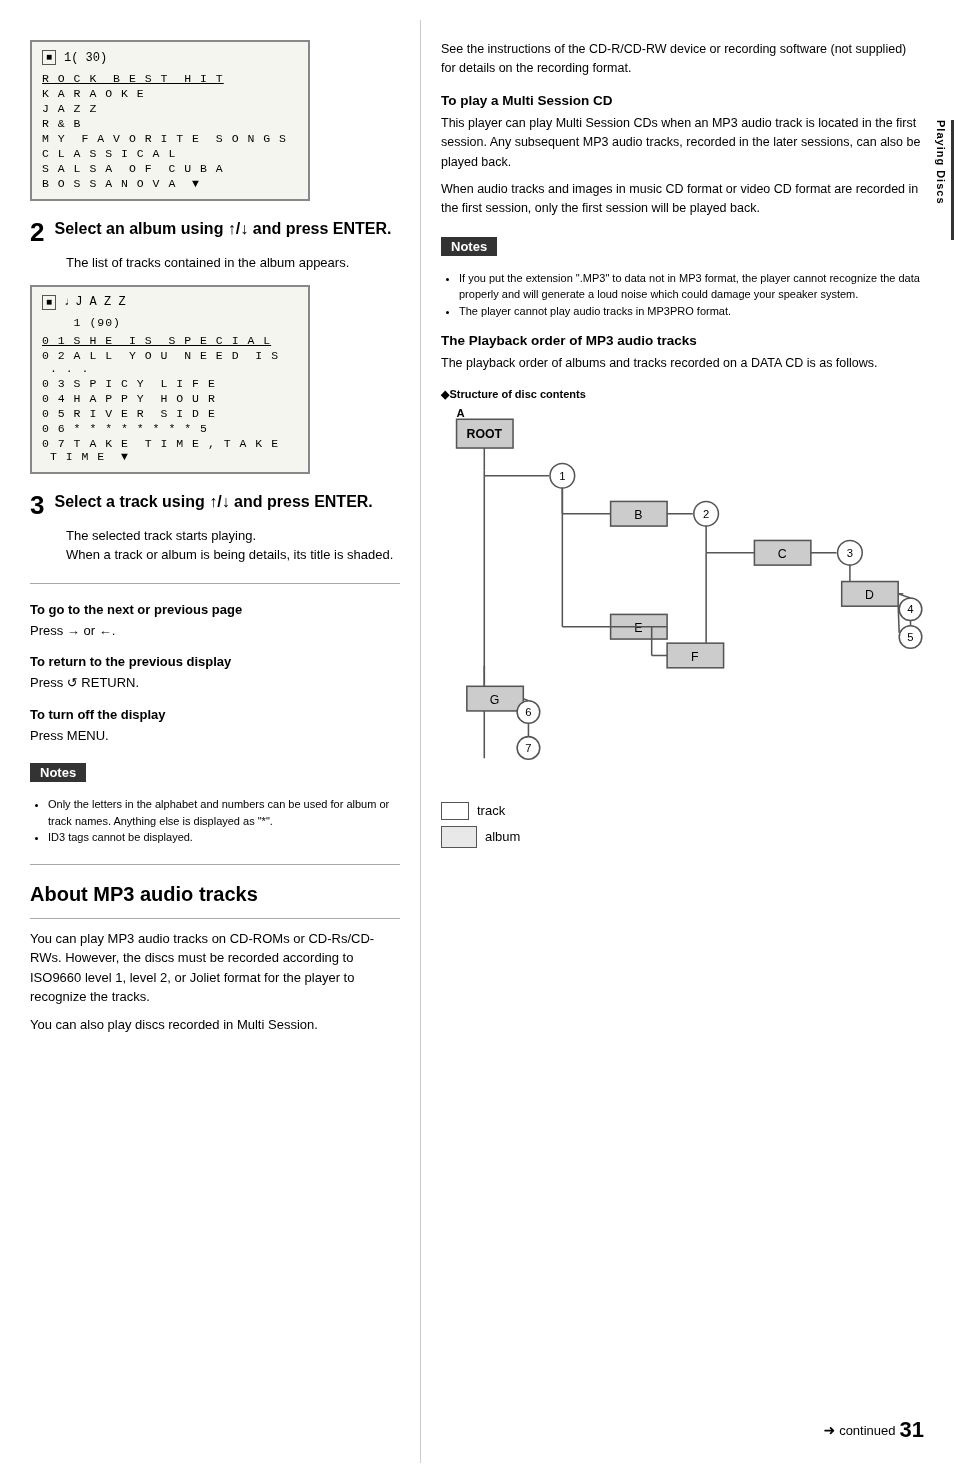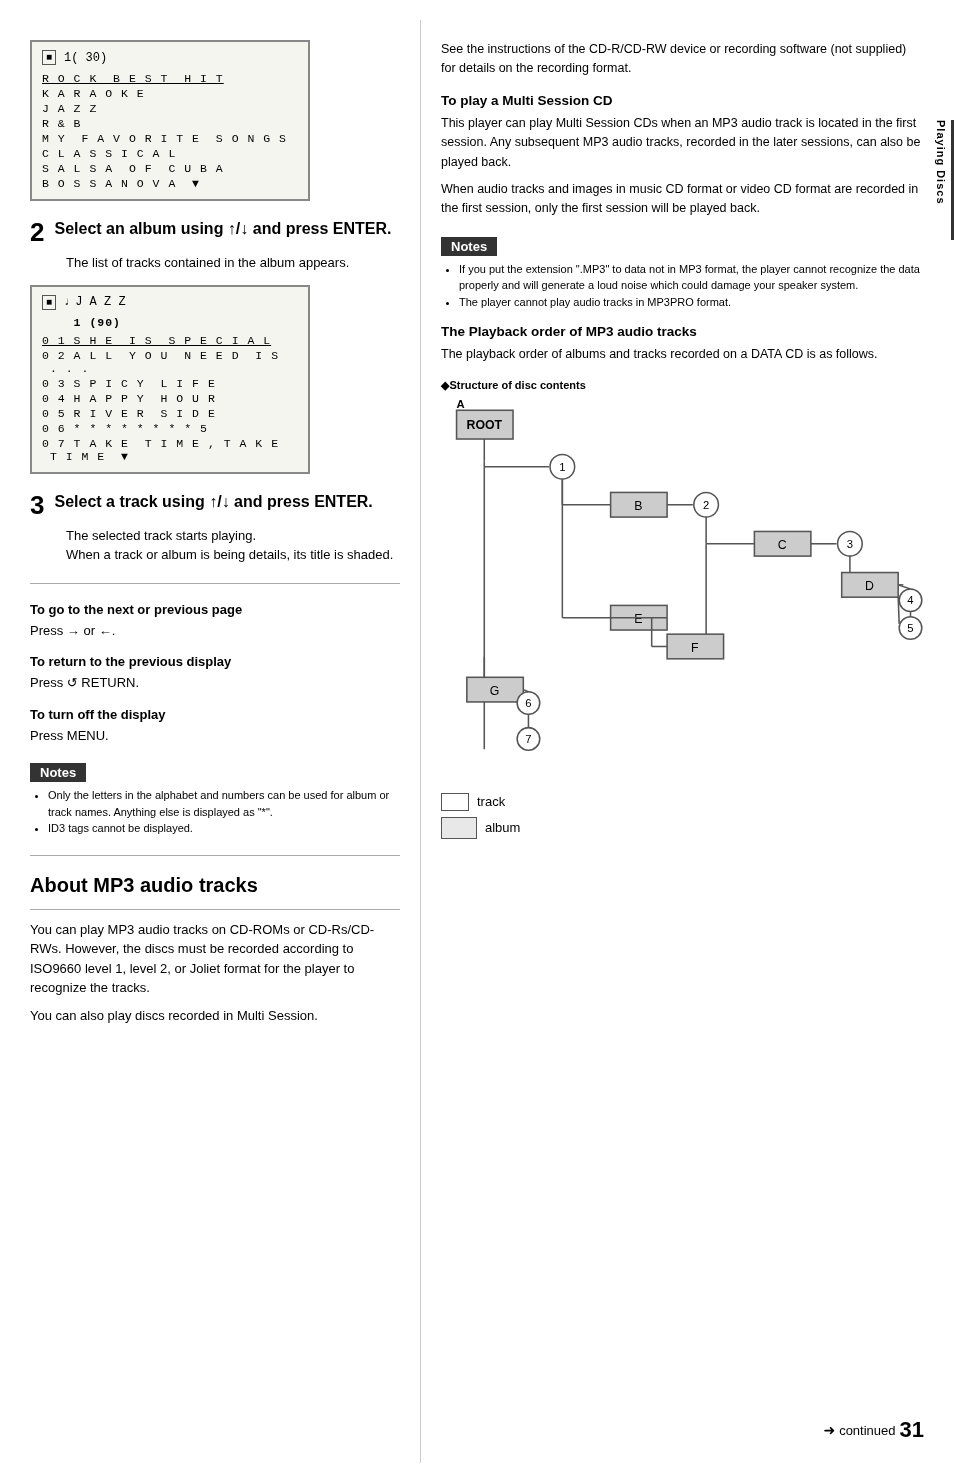--- a/index.html
+++ b/index.html
@@ -105,21 +105,21 @@
       margin-top: 18px;
       margin-bottom: 12px;
     }
     .notes-title {
       background: #333;
       color: #fff;
       padding: 2px 10px;
       font-size: 13px;
       font-weight: bold;
       display: inline-block;
-      margin-bottom: 5px;
+      margin-bottom: 14px;
     }
     .notes-list {
       list-style: disc;
       margin-left: 18px;
       font-size: 11px;
       line-height: 1.5;
     }
     
     .section-divider {
       border: none;
@@ -258,21 +258,21 @@
       <span class="step-text">Select an album using ↑/↓ and press ENTER.</span>
     </div>
     <div class="step-body">The list of tracks contained in the album appears.</div>
 
     <div class="lcd-display">
       <div class="lcd-header">
         <span class="lcd-icon">■</span>
         <span style="margin-right:4px;">♩</span>
         <span>J A Z Z</span>
       </div>
-      <div style="font-family:'Courier New',monospace;font-size:11.5px;margin-bottom:4px;letter-spacing:1px;font-weight:bold;">&nbsp;&nbsp;&nbsp;&nbsp;1 (90)</div>
+      <div style="font-family:'Courier New',monospace;font-size:11.5px;margin-bottom:4px;letter-spacing:1px;">&nbsp;&nbsp;&nbsp;&nbsp;1 (90)</div>
       <ul class="lcd-list">
         <li class="selected">0 1 S H E &nbsp;I S &nbsp;S P E C I A L</li>
         <li>0 2 A L L &nbsp;Y O U &nbsp;N E E D &nbsp;I S &nbsp;. . .</li>
         <li>0 3 S P I C Y &nbsp;L I F E</li>
         <li>0 4 H A P P Y &nbsp;H O U R</li>
         <li>0 5 R I V E R &nbsp;S I D E</li>
         <li>0 6 * * * * * * * * 5</li>
         <li>0 7 T A K E &nbsp;T I M E , T A K E &nbsp;T I M E &nbsp;▼</li>
       </ul>
     </div>

